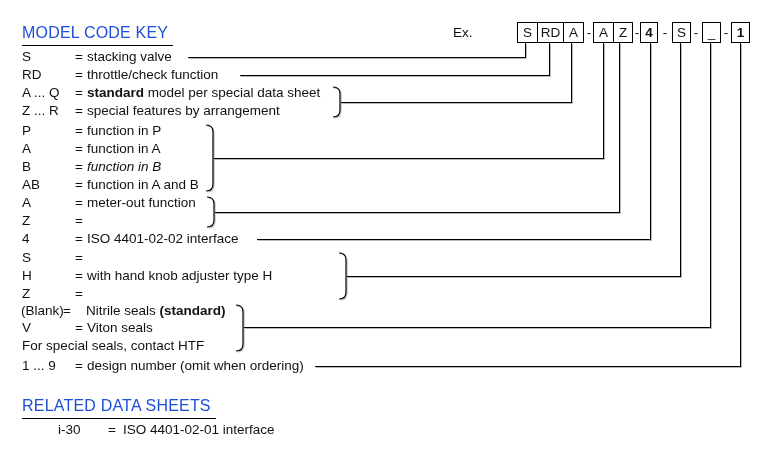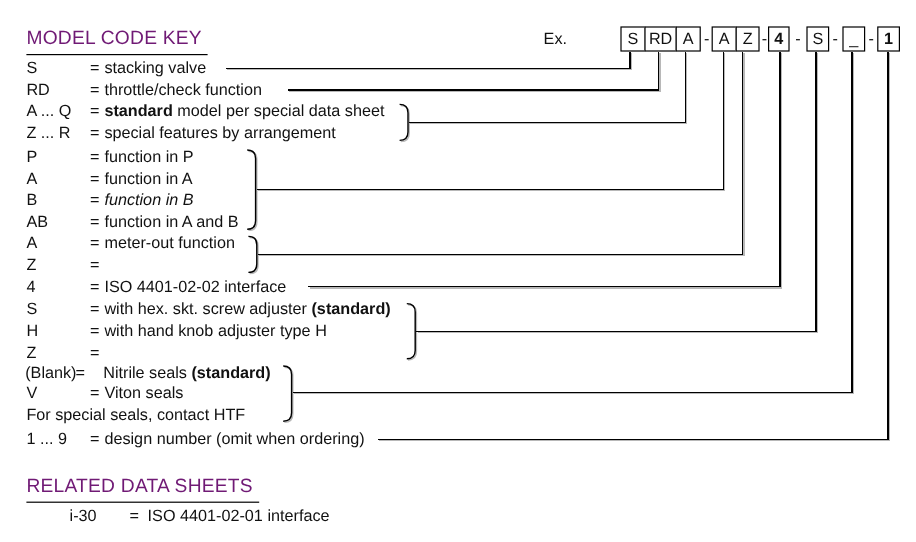--- a/index.html
+++ b/index.html
@@ -3,21 +3,21 @@
 <meta charset="utf-8">
 <style>
   html,body{margin:0;padding:0;background:#fff;}
   #screen{
     position:relative;width:763px;height:452px;background:#ffffff;
     font-family:"Liberation Sans","DejaVu Sans",sans-serif;
     color:#111;overflow:hidden;
   }
   .abs{position:absolute;}
   .section-title{
-    font-size:16px;letter-spacing:.2px;color:#701a75;
+    font-size:16px;letter-spacing:.2px;color:#1d4ed8;
     display:inline-block;border-bottom:1.5px solid #000;
     padding:0 5px 3px 0;white-space:nowrap;
   }
   .row{position:absolute;left:0;top:0;width:763px;height:18px;line-height:18px;font-size:13.5px;white-space:nowrap;}
   .row span{position:absolute;top:0;line-height:18px;}
   .row .code{left:22px;}
   .row .eq{left:75px;}
   .row .desc{left:87px;}
   .row b{font-weight:bold;}
   .code-box{
@@ -149,21 +149,20 @@
         <span class="eq">=</span>
       </div>
       <div class="row" style="top: 230px;">
         <span class="code">4</span>
         <span class="eq">=</span>
         <span class="desc"><span style="position: static;">ISO 4401-02-02 interface</span></span>
       </div>
       <div class="row" style="top: 249px;">
         <span class="code">S</span>
         <span class="eq">=</span>
-        <span class="desc"><span style="position: static;">with hex. skt. screw adjuster </span><b style="position: static;">(standard)</b></span>
       </div>
       <div class="row" style="top: 267px;">
         <span class="code">H</span>
         <span class="eq">=</span>
         <span class="desc"><span style="position: static;">with hand knob adjuster type H</span></span>
       </div>
       <div class="row" style="top: 285px;">
         <span class="code">Z</span>
         <span class="eq">=</span>
       </div>

